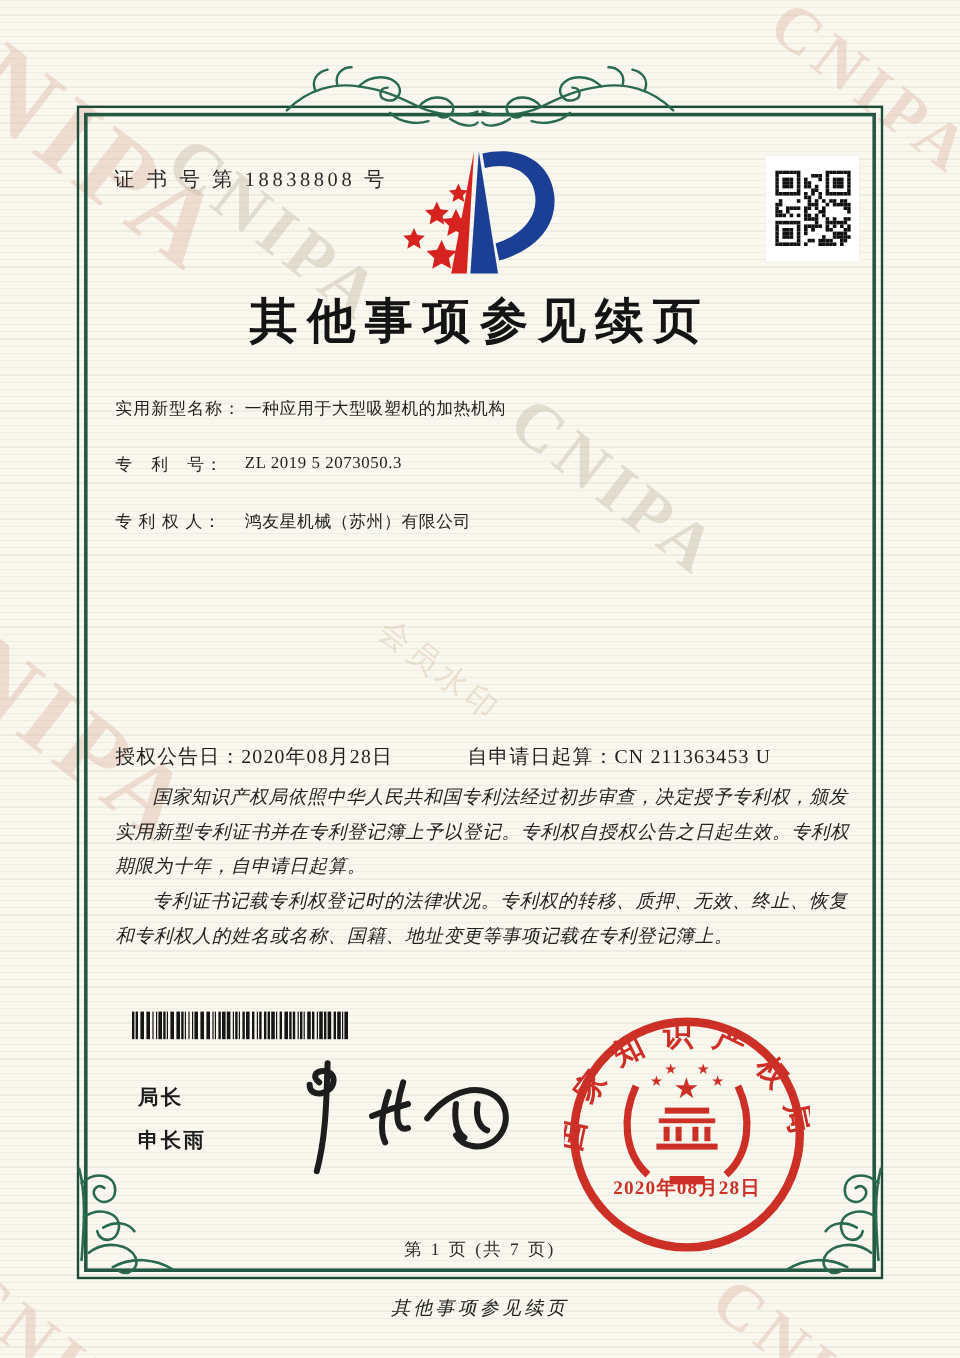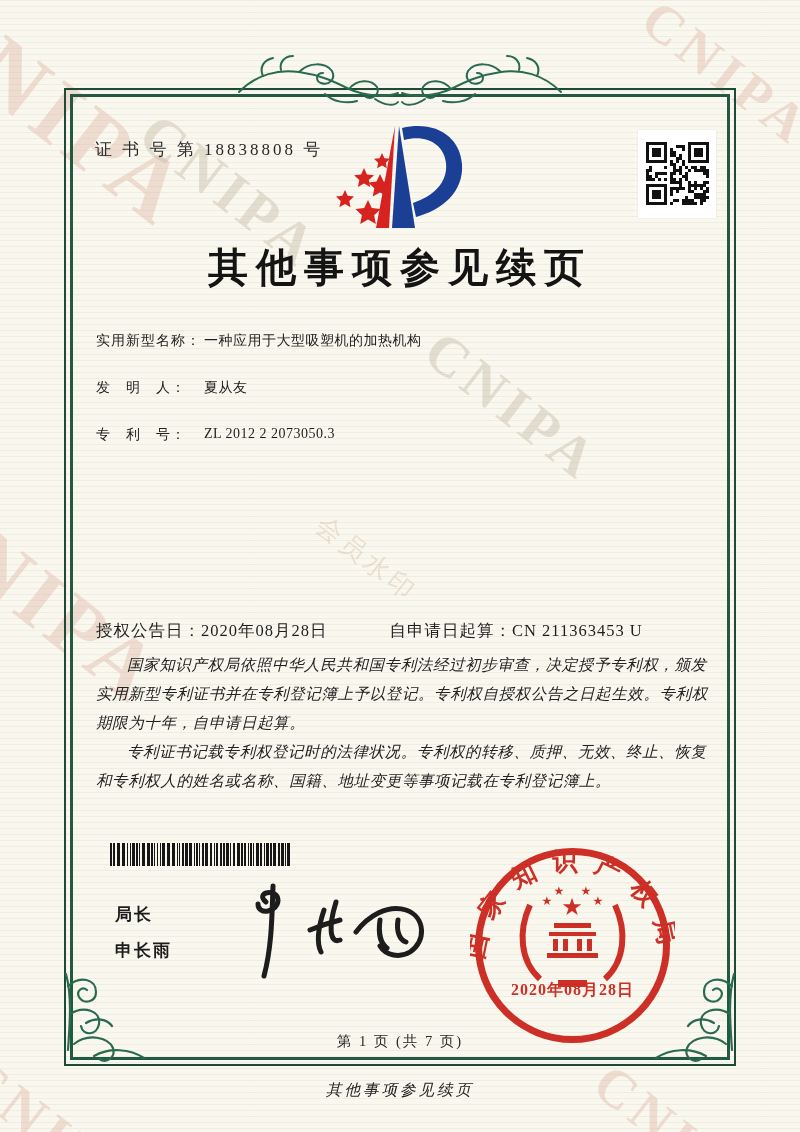--- a/index.html
+++ b/index.html
@@ -385,24 +385,24 @@
     </svg>
 </div>
 
 <div class="title">其他事项参见续页</div>
 
 <div class="fields">
   <div class="f-row">
     <span class="f-label">实用新型名称：</span><span class="f-value">一种应用于大型吸塑机的加热机构</span>
   </div>
   <div class="f-row">
-    <span class="f-label">发　明　人：</span><span class="f-value">夏从友</span>
+    <span class="f-label">专　利　号：</span><span class="f-value">ZL 2019 5 2073050.3</span>
   </div>
   <div class="f-row">
-    <span class="f-label">专　利　号：</span><span class="f-value">ZL 2012 2 2073050.3</span>
+    <span class="f-label">专 利 权 人：</span><span class="f-value">鸿友星机械（苏州）有限公司</span>
   </div>
 </div>
 
 <div class="grant-row">
   <span>授权公告日：</span><span>2020年08月28日</span><span class="grant-no">自申请日起算：</span><span>CN 211363453 U</span>
 </div>
 
 <div class="paras">
   <p>国家知识产权局依照中华人民共和国专利法经过初步审查，决定授予专利权，颁发实用新型专利证书并在专利登记簿上予以登记。专利权自授权公告之日起生效。专利权期限为十年，自申请日起算。</p>
   <p>专利证书记载专利权登记时的法律状况。专利权的转移、质押、无效、终止、恢复和专利权人的姓名或名称、国籍、地址变更等事项记载在专利登记簿上。</p>

